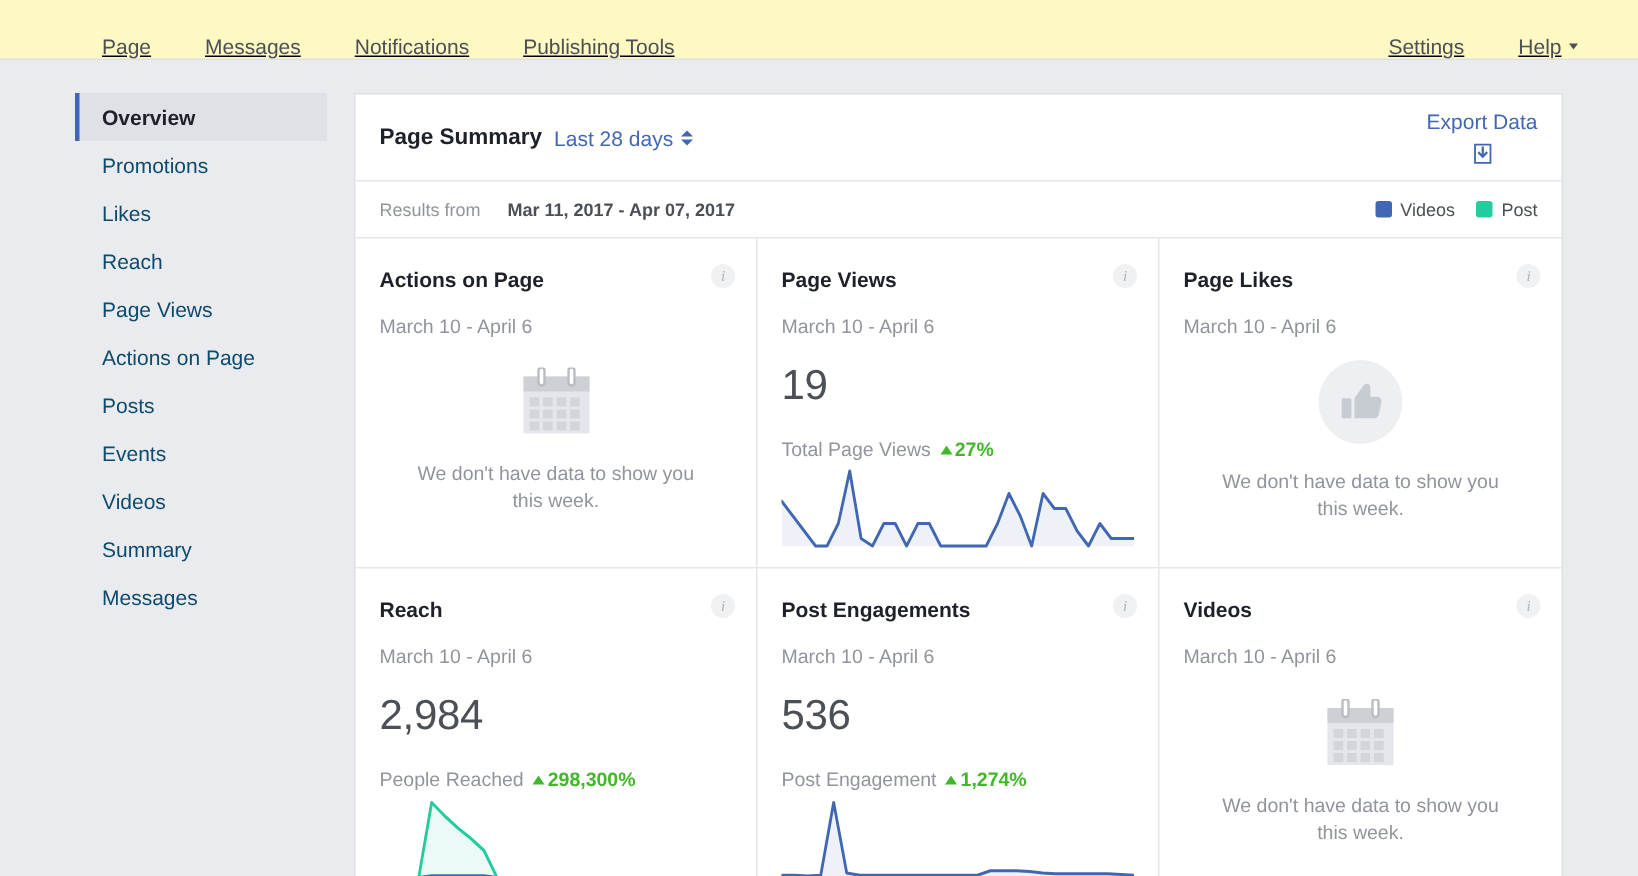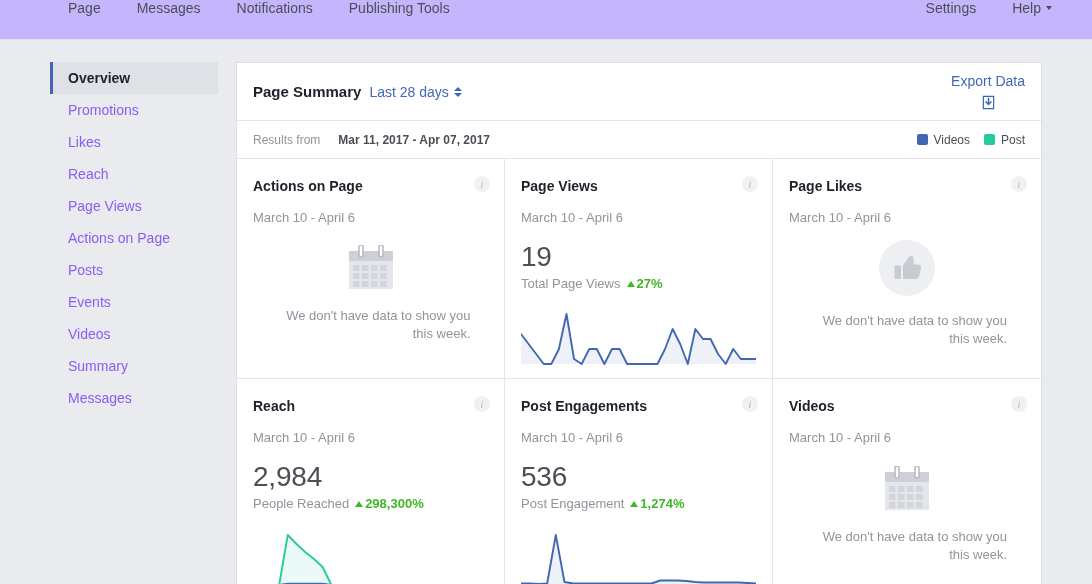--- a/index.html
+++ b/index.html
@@ -8,26 +8,27 @@
     height: 584px;
     overflow: hidden;
     background: #e9ebee;
     font-family: "Liberation Sans", sans-serif;
     -webkit-font-smoothing: antialiased;
   }
 
   
   .topnav {
     height: 40px;
-    background: #c4b5fd;
+    background: #fef9c3;
     border-bottom: 1px solid #dddfe2;
     display: flex;
-    align-items: flex-start;
+    align-items: flex-end;
     padding: 0 22px 0 50px;
     position: relative;
+    text-decoration: underline;
   }
   .nav-left, .nav-right { display: flex; align-items: stretch; }
   .nav-right { margin-left: auto; }
   .nav-item {
     display: flex;
     align-items: center;
     padding: 0 18px;
     font-size: 14px;
     color: #4b4f56;
     cursor: pointer;
@@ -67,21 +68,21 @@
     width: 168px;
     flex: 0 0 168px;
     padding-top: 0;
   }
   .side-item {
     height: 32px;
     display: flex;
     align-items: center;
     padding-left: 18px;
     font-size: 14px;
-    color: #8b5cf6;
+    color: #0c4a6e;
     cursor: pointer;
     position: relative;
     margin-bottom: 0;
   }
   .side-item + .side-item { margin-top: 0; }
   .side-item.active {
     background: #dfe1e6;
     color: #1d2129;
     font-weight: bold;
   }
@@ -230,21 +231,21 @@
     font-size: 28px;
     color: #4b4f56;
     font-weight: normal;
     line-height: 34px;
     margin-top: 14px;
     letter-spacing: -0.2px;
   }
   .metric-label {
     font-size: 13px;
     color: #90949c;
-    margin-top: 2px;
+    margin-top: 18px;
     display: flex;
     align-items: center;
   }
   .delta {
     color: #42b72a;
     font-weight: bold;
     margin-left: 6px;
     display: flex;
     align-items: center;
     gap: 2px;
@@ -264,21 +265,21 @@
     flex: 1;
     display: flex;
     flex-direction: column;
     align-items: center;
     justify-content: center;
     padding-bottom: 6px;
   }
   .empty-text {
     font-size: 13px;
     color: #90949c;
-    text-align: right;
+    text-align: center;
     line-height: 18px;
     max-width: 200px;
     margin-top: 16px;
   }
   .cal-icon { width: 48px; height: 46px; display: block; }
   .thumb-icon { width: 56px; height: 56px; display: block; }
 </style>
 </head>
 <body>
 

